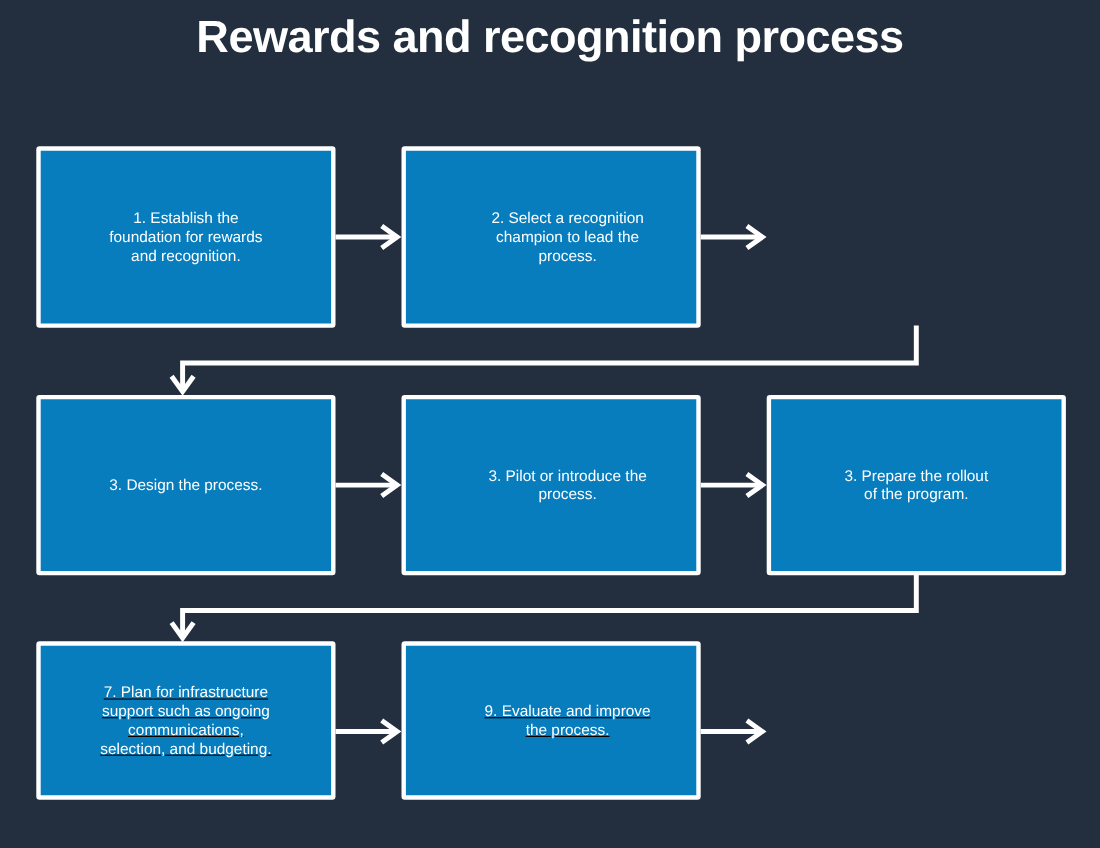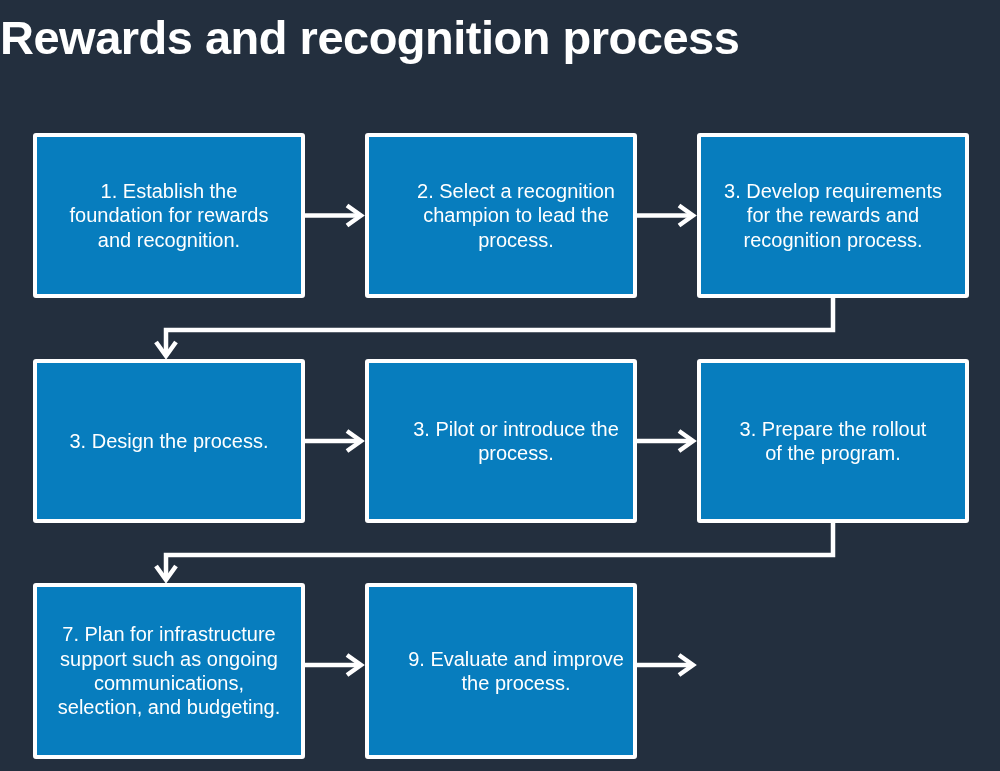--- a/index.html
+++ b/index.html
@@ -14,22 +14,22 @@
     height: 771px;
     background: var(--background, #232F3E);
     overflow: hidden;
   }
   .title {
     position: absolute;
     top: 10px;
     left: 0;
     width: 1000px;
     margin: 0;
-    text-align: left;
-    font-size: 47px;
+    text-align: center;
+    font-size: 41px;
     font-weight: 700;
     letter-spacing: -0.5px;
     color: var(--title-text, #FFFFFF);
   }
   .connectors {
     position: absolute;
     top: 0;
     left: 0;
     pointer-events: none;
   }
@@ -48,30 +48,30 @@
     border: 4.5px solid var(--box-border, #FFFFFF);
     border-radius: 3px;
     display: flex;
     align-items: center;
     justify-content: center;
     text-align: center;
     padding: 6px 8px;
   }
   .box-label {
     color: var(--box-text, #FFFFFF);
-    font-size: 20px;
+    font-size: 14px;
     line-height: 1.22;
     white-space: pre-line;
   }
   .c1 { left: 33px; }
   .c2 { left: 365px; padding-left: 38px; }
   .c3 { left: 697px; }
   .r1 { top: 133px; height: 165px; }
   .r2 { top: 359px; height: 164px; }
-  .r3 { top: 583px; height: 176px; }
+  .r3 { top: 583px; height: 144px; text-decoration: underline; }
 </style>
 </head>
 <body>
 
 <div class="stage">
 
   <h1 class="title">Rewards and recognition process</h1>
 
   <svg class="connectors" width="1000" height="771" viewBox="0 0 1000 771">
     <defs>
@@ -92,25 +92,20 @@
   <div class="box r1 c1">
     <span class="box-label">1. Establish the
 foundation for rewards
 and recognition.</span>
   </div>
   <div class="box r1 c2">
     <span class="box-label">2. Select a recognition
 champion to lead the
 process.</span>
   </div>
-  <div class="box r1 c3">
-    <span class="box-label">3. Develop requirements
-for the rewards and
-recognition process.</span>
-  </div>
 
   <div class="box r2 c1">
     <span class="box-label">3. Design the process.</span>
   </div>
   <div class="box r2 c2">
     <span class="box-label">3. Pilot or introduce the
 process.</span>
   </div>
   <div class="box r2 c3">
     <span class="box-label">3. Prepare the rollout

